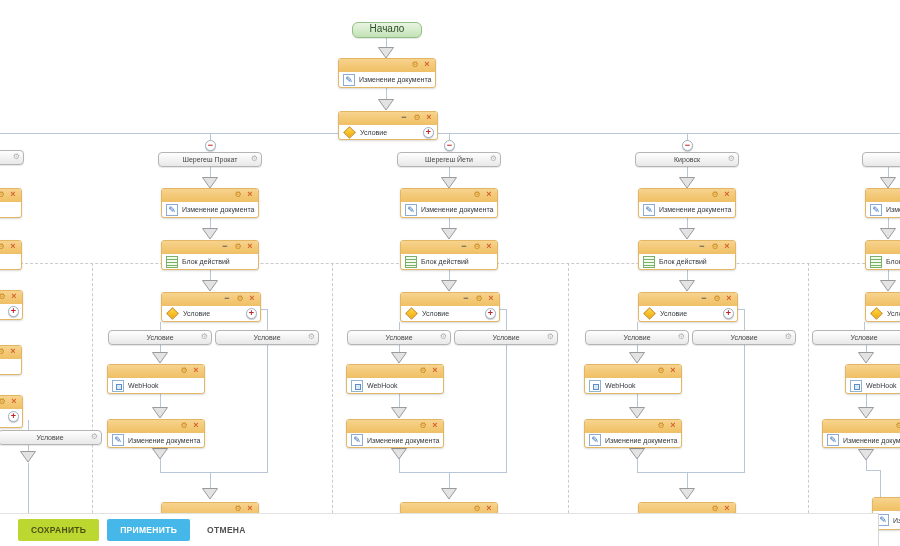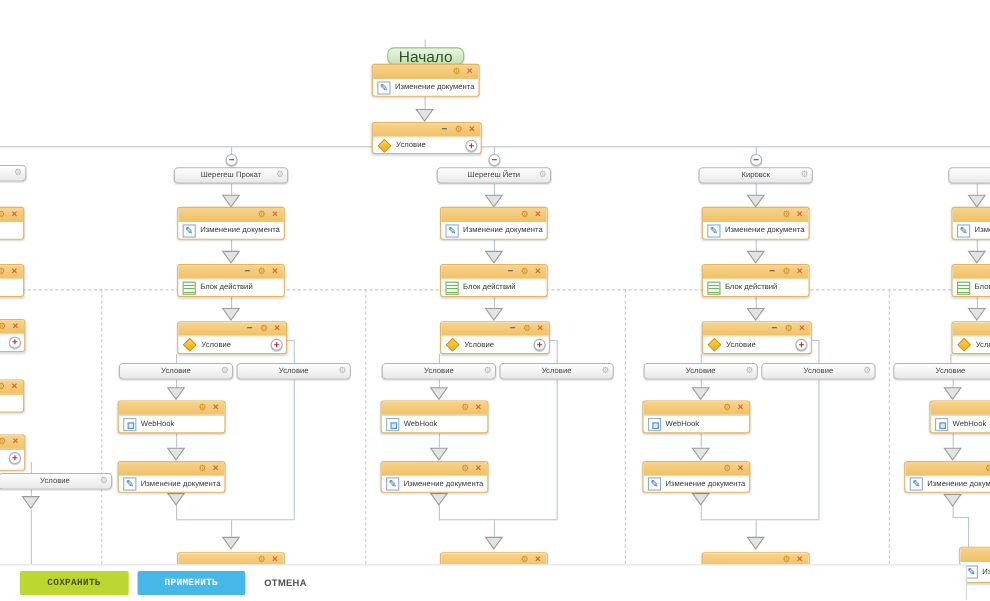--- a/index.html
+++ b/index.html
@@ -28,27 +28,27 @@
   .ic-hook::after{content:"";position:absolute;left:3px;top:3px;width:4px;height:4px;border:1px solid #5b8fc7;background:#dbe9f7;}
   .blabel{position:absolute;height:15px;background:linear-gradient(#fefefe,#e8e8e8);
         border:1px solid #b4b4b4;border-radius:4px;box-shadow:0 1px 1px rgba(0,0,0,.1);
         display:flex;align-items:center;justify-content:center;font-size:7px;color:#444;z-index:3;box-sizing:border-box;}
   .bgear{position:absolute;right:3px;top:1px;color:#b3b3b3;font-size:8px;cursor:pointer;}
   .circ{position:absolute;width:11px;height:11px;border-radius:50%;background:#fff;border:1px solid #9fb0c2;
         color:#c42222;font-size:9px;line-height:9px;text-align:center;font-weight:bold;
         box-shadow:0 1px 1px rgba(0,0,0,.2);z-index:4;box-sizing:border-box;cursor:pointer;}
   .circ-plus{right:3px;top:2px;}
   .start-pill{position:absolute;border:1px solid #94bf83;border-radius:6px;
-        background:linear-gradient(#e9f5e2,#c3e2b6);color:#2f4f2b;font-size:14px;
-        display:flex;align-items:center;justify-content:center;z-index:3;box-shadow:0 1px 1px rgba(0,0,0,.1);margin-top:21px;}
+        background:linear-gradient(#e9f5e2,#c3e2b6);color:#2f4f2b;font-size:10px;
+        display:flex;align-items:flex-start;justify-content:center;z-index:3;box-shadow:0 1px 1px rgba(0,0,0,.1);}
   #footer{position:absolute;left:0;top:513px;width:879px;height:33px;background:#fff;
         border-top:1px solid #e2e2e2;border-right:1px solid #d6d6d6;z-index:20;
         display:flex;align-items:center;padding-left:18px;box-sizing:border-box;}
   .btn{height:22px;border:none;border-radius:2px;font-size:8.5px;font-weight:bold;
-        font-family:Liberation Mono, monospace;padding:0 25px;cursor:pointer;letter-spacing:.3px;text-align:right;}
+        font-family:Liberation Sans, sans-serif;padding:0 13px;cursor:pointer;letter-spacing:.3px;text-align:right;}
   .btn-save{background:#bdd731;color:#4c5113;margin-right:8px;}
   .btn-apply{background:#45b8e9;color:#fff;margin-right:11px;}
   .btn-cancel{background:none;border:none;color:#515151;font-size:8.5px;font-weight:bold;
         font-family:inherit;cursor:pointer;letter-spacing:.3px;}
 </style>
 </head>
 <body>
 
 <div id="stage">
   <div id="canvas">

